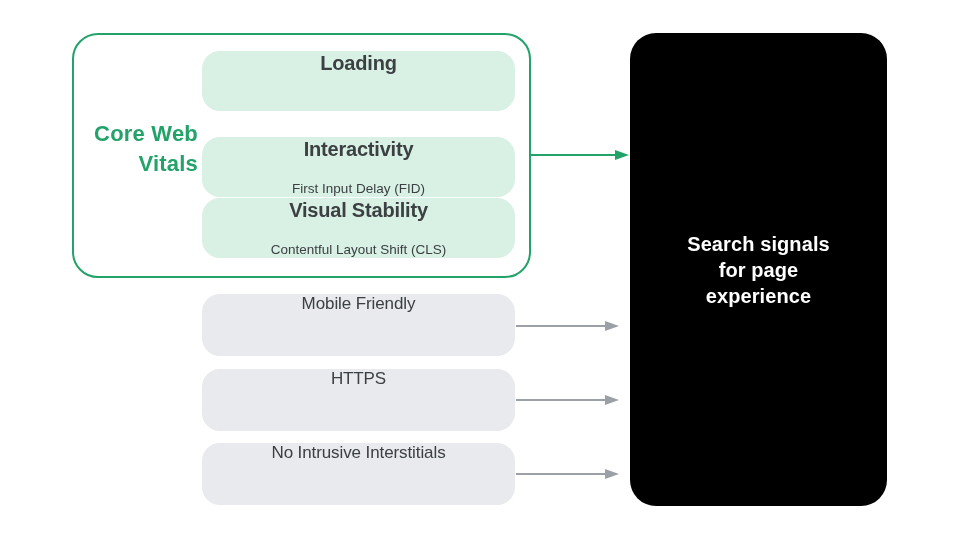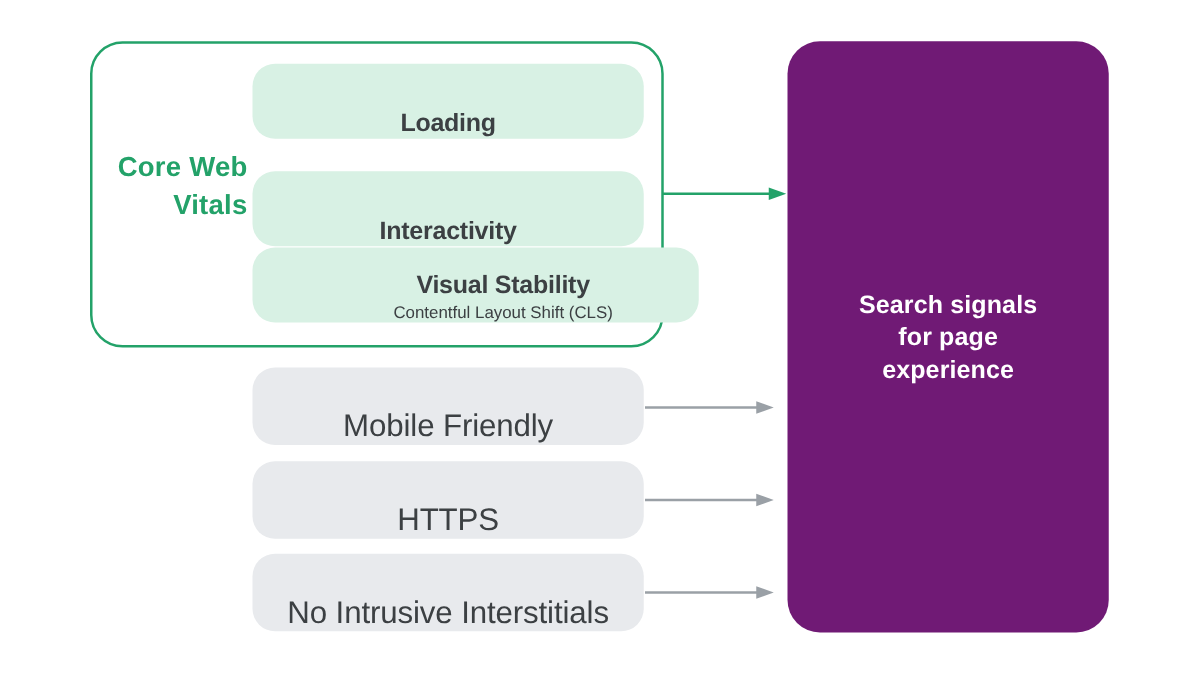--- a/index.html
+++ b/index.html
@@ -31,61 +31,61 @@
     letter-spacing: 0.2px;
   }
   .pill {
     position: absolute;
     left: 202px;
     width: 313px;
     border-radius: 18px;
     display: flex;
     flex-direction: column;
     align-items: center;
-    justify-content: flex-end;
+    justify-content: space-between;
     text-align: center;
   }
   .pill.green { background: #D8F1E4; height: 60px; }
   .pill.gray  { background: #E8EAED; height: 62px; }
   .pill-title {
     color: #3C4043;
     font-size: 20px;
     font-weight: 600;
     line-height: 24px;
     letter-spacing: -0.2px;
   }
   .pill-subtitle {
     color: #3C4043;
     font-size: 13.5px;
     font-weight: 400;
     line-height: 17px;
     margin-top: 1px;
   }
   .pill-label {
     color: #3C4043;
-    font-size: 25px;
+    font-size: 17px;
     font-weight: 500;
     letter-spacing: -0.1px;
   }
   #pill-loading   { top: 51px; }
   #pill-interact  { top: 137px; }
-  #pill-visual    { top: 198px; padding-left: 44px; }
+  #pill-visual    { top: 198px; }
   #pill-mobile    { top: 294px; }
   #pill-https     { top: 369px; }
   #pill-interst   { top: 443px; }
   .arrow { position: absolute; display: block; }
   #arrow-cwv    { left: 530px; top: 149px; }
   #arrow-mobile { left: 516px; top: 320px; }
   #arrow-https  { left: 516px; top: 394px; }
   #arrow-interst{ left: 516px; top: 468px; }
   .result-box {
     position: absolute;
     left: 630px; top: 33px;
     width: 257px; height: 473px;
-    background: #701a75;
+    background: #000000;
     border-radius: 26px;
     display: flex;
     align-items: center;
     justify-content: center;
   }
   .result-label {
     width: 160px;
     text-align: center;
     color: #ffffff;
     font-size: 20px;
@@ -102,20 +102,21 @@
   <div class="cwv-group"></div>
 
   <div class="cwv-label">Core Web Vitals</div>
 
   <div class="pill green" id="pill-loading">
     <div class="pill-title">Loading</div>
   </div>
 
   <div class="pill green" id="pill-interact">
     <div class="pill-title">Interactivity</div>
+    <div class="pill-subtitle">First Input Delay (FID)</div>
   </div>
 
   <div class="pill green" id="pill-visual">
     <div class="pill-title">Visual Stability</div>
     <div class="pill-subtitle">Contentful Layout Shift (CLS)</div>
   </div>
 
   <div class="pill gray" id="pill-mobile">
     <div class="pill-label">Mobile Friendly</div>
   </div>

